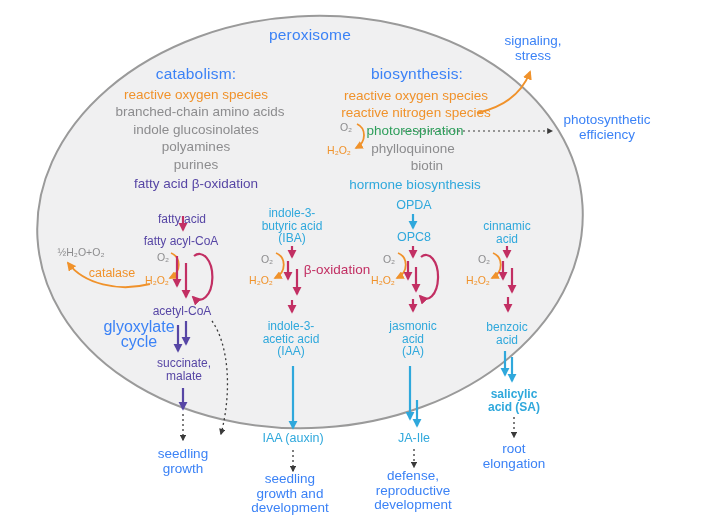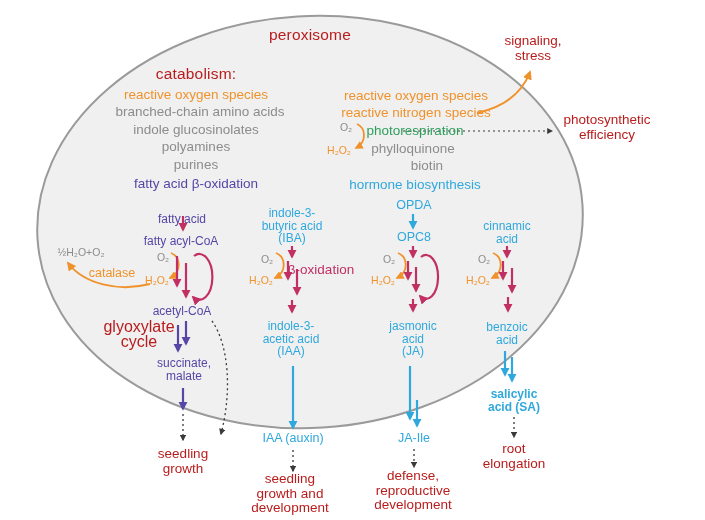--- a/index.html
+++ b/index.html
@@ -13,21 +13,21 @@
   .lbl {
     position:absolute; transform:translate(-50%,-50%);
     white-space:pre-line; text-align:center; line-height:1.08;
   }
   .sz-h    { font-size:15.5px; letter-spacing:.2px; }
   .sz-list { font-size:13.5px; }
   .sz-path { font-size:12px; line-height:12.5px; }
   .sz-out  { font-size:13.5px; line-height:14.5px; }
   .sz-chem { font-size:10.5px; }
   .sz-small{ font-size:12.5px; }
-  .c-black  { color:#b91c1c; }
+  .c-black  { color:#3b82f6; }
   .c-orange { color:#f0922b; }
   .c-gray   { color:#8c8c8e; }
   .c-purple { color:#5746a5; }
   .c-blue   { color:#2fa8dc; }
   .c-green  { color:#2e9e5b; }
   .c-magenta{ color:#c22f63; }
 </style>
 </head>
 <body>
 
@@ -110,20 +110,21 @@
 efficiency</div>
 
   <div class="lbl sz-h c-black" style="left:196px; top:74px;">catabolism:</div>
   <div class="lbl sz-list c-orange" style="left:196px; top:95px;">reactive oxygen species</div>
   <div class="lbl sz-list c-gray" style="left:196px; top:112px;padding-left:8px;">branched-chain amino acids</div>
   <div class="lbl sz-list c-gray" style="left:196px; top:130px;">indole glucosinolates</div>
   <div class="lbl sz-list c-gray" style="left:196px; top:147px;">polyamines</div>
   <div class="lbl sz-list c-gray" style="left:196px; top:165px;">purines</div>
   <div class="lbl sz-list c-purple" style="left:196px; top:184px;">fatty acid β-oxidation</div>
 
+  <div class="lbl sz-h c-black" style="left:417px; top:74px;">biosynthesis:</div>
   <div class="lbl sz-list c-orange" style="left:416px; top:96px;">reactive oxygen species</div>
   <div class="lbl sz-list c-orange" style="left:416px; top:113px;">reactive nitrogen species</div>
   <div class="lbl sz-list c-green" style="left:415px; top:131px;">photorespiration</div>
   <div class="lbl sz-list c-gray" style="left:413px; top:149px;">phylloquinone</div>
   <div class="lbl sz-list c-gray" style="left:413px; top:166px;padding-left:28px;">biotin</div>
   <div class="lbl sz-list c-blue" style="left:415px; top:185px;">hormone biosynthesis</div>
 
   <div class="lbl sz-chem c-gray" style="left:346px; top:128px;">O₂</div>
   <div class="lbl sz-chem c-orange" style="left:339px; top:151px;">H₂O₂</div>
 
@@ -140,21 +141,21 @@
   <div class="lbl sz-path c-purple" style="left:184px; top:369px;">succinate,
 malate</div>
   <div class="lbl sz-out c-black" style="left:183px; top:461px;">seedling
 growth</div>
 
   <div class="lbl sz-path c-blue" style="left:292px; top:226px;">indole-3-
 butyric acid
 (IBA)</div>
   <div class="lbl sz-chem c-gray" style="left:267px; top:260px;">O₂</div>
   <div class="lbl sz-chem c-orange" style="left:261px; top:281px;">H₂O₂</div>
-  <div class="lbl c-magenta" style="left:321px; top:270px; font-size:13.5px;">β-oxidation</div>
+  <div class="lbl c-magenta" style="left:337px; top:270px; font-size:13.5px;">β-oxidation</div>
   <div class="lbl sz-path c-blue" style="left:291px; top:339px;">indole-3-
 acetic acid
 (IAA)</div>
   <div class="lbl sz-small c-blue" style="left:293px; top:439px;">IAA (auxin)</div>
   <div class="lbl sz-out c-black" style="left:290px; top:494px;">seedling
 growth and
 development</div>
 
   <div class="lbl sz-small c-blue" style="left:414px; top:206px;">OPDA</div>
   <div class="lbl sz-small c-blue" style="left:414px; top:238px;">OPC8</div>

